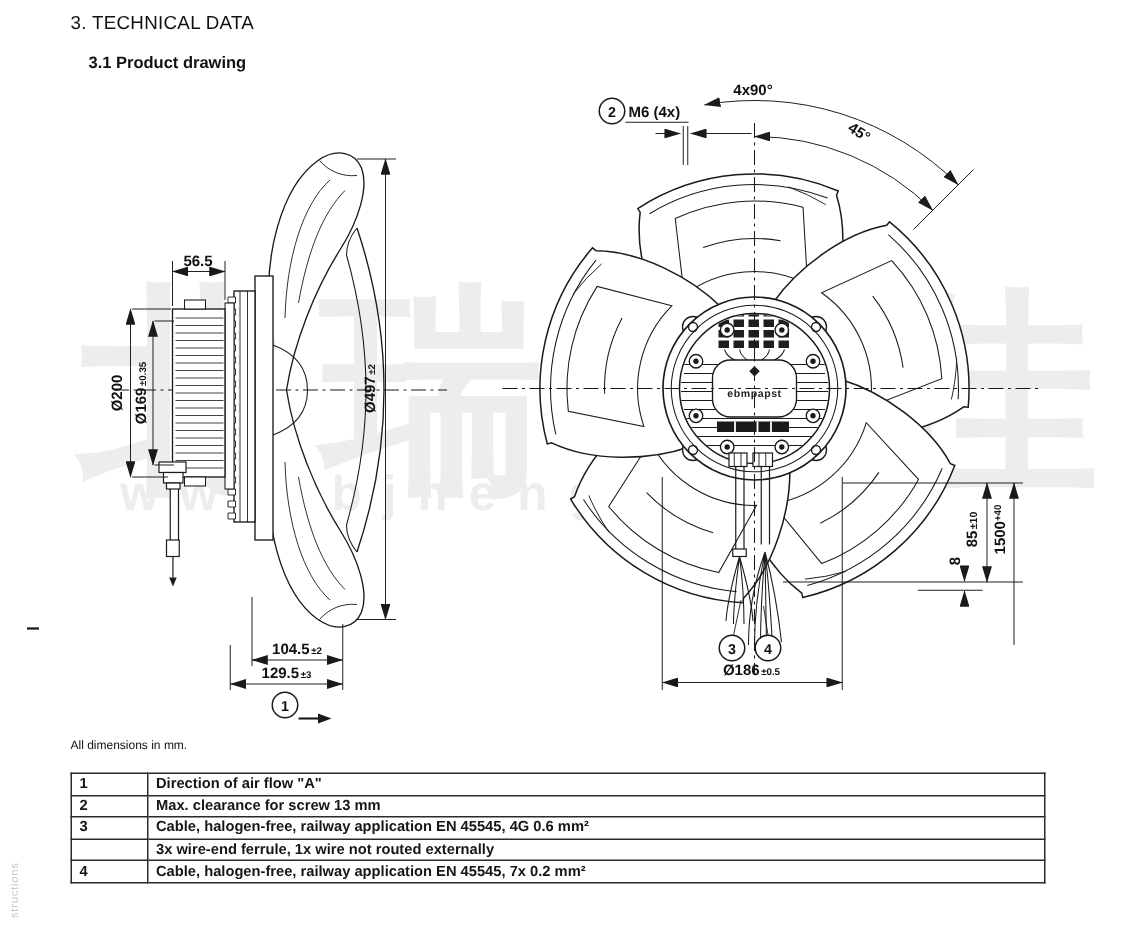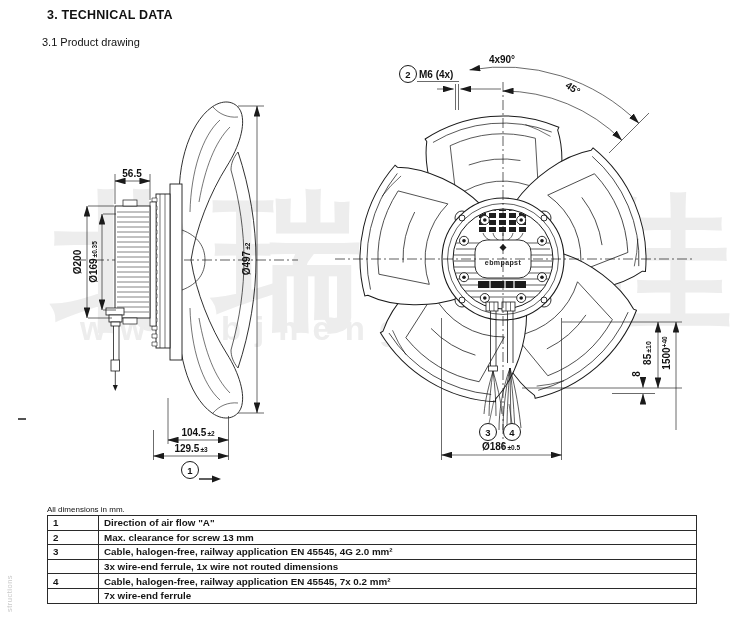--- a/index.html
+++ b/index.html
@@ -1,20 +1,20 @@
 <!DOCTYPE html>
 <html><head>
 <meta charset="utf-8">
 <style>
   html,body{margin:0;padding:0;background:#fff;}
   .page{position:relative;width:750px;height:619px;background:#fff;overflow:hidden;
         font-family:"Liberation Sans", sans-serif;color:#111;}
-  .title{position:absolute;left:47px;top:8px;font-size:12.5px;font-weight:bold;letter-spacing:.2px;}
-  .subtitle{position:absolute;left:42px;top:36px;font-size:11px;font-weight:normal;}
-  .note{position:absolute;left:47px;top:492px;font-size:8px;margin-top:13px;}
+  .title{position:absolute;left:47px;top:8px;font-size:12.5px;font-weight:normal;letter-spacing:.2px;}
+  .subtitle{position:absolute;left:59px;top:36px;font-size:11px;font-weight:bold;}
+  .note{position:absolute;left:47px;top:492px;font-size:8px;}
   .watermark{position:absolute;left:0;top:0;width:750px;height:619px;z-index:0;pointer-events:none;}
   .wm-part{position:absolute;font-size:148px;font-weight:bold;color:#ededed;letter-spacing:14px;line-height:1;}
   .wm-p1{left:52px;top:188px;}
   .wm-p2{left:422px;top:188px;}
   .wm-url{position:absolute;left:80px;top:310px;font-size:33px;color:#ededed;letter-spacing:14px;font-weight:bold;}
   svg.drawing{position:absolute;left:0;top:0;z-index:1;}
   .side-text{position:absolute;left:5px;top:612px;transform:rotate(-90deg);transform-origin:0 0;
              color:#c8c8c8;font-size:7.5px;letter-spacing:.5px;}
   table.parts{position:absolute;left:47px;top:515px;width:650px;border-collapse:collapse;z-index:2;
               font-size:9.8px;table-layout:fixed;}
@@ -271,31 +271,27 @@
       <tr>
         <td class="num">1</td>
         <td>Direction of air flow "A"</td>
       </tr>
       <tr>
         <td class="num">2</td>
         <td>Max. clearance for screw 13 mm</td>
       </tr>
       <tr>
         <td class="num">3</td>
-        <td>Cable, halogen-free, railway application EN 45545, 4G 2.0 mm²</td>
+        <td>Cable, halogen-free, railway application EN 45545, 4G 0.6 mm²</td>
       </tr>
       <tr>
         <td class="num"></td>
-        <td>3x wire-end ferrule, 1x wire not routed dimensions</td>
+        <td>3x wire-end ferrule, 1x wire not routed externally</td>
       </tr>
       <tr>
         <td class="num">4</td>
         <td>Cable, halogen-free, railway application EN 45545, 7x 0.2 mm²</td>
       </tr>
-      <tr>
-        <td class="num"></td>
-        <td>7x wire-end ferrule</td>
-      </tr>
     </tbody>
   </table>
 
   <div class="side-text">structions</div>
 </div>
 
 </body></html>

